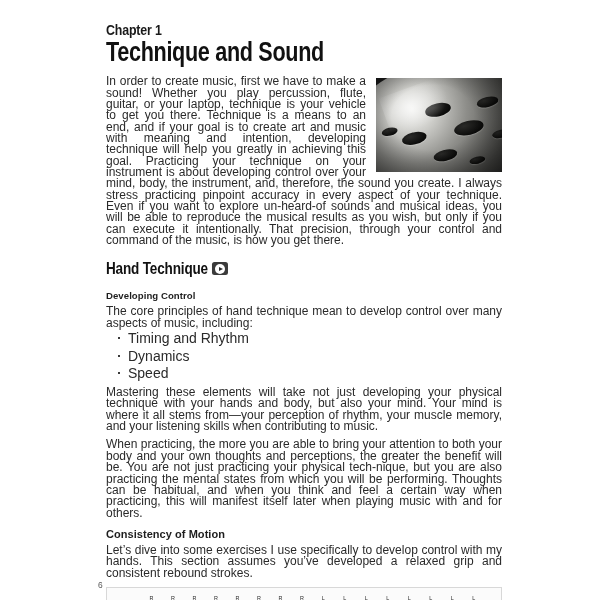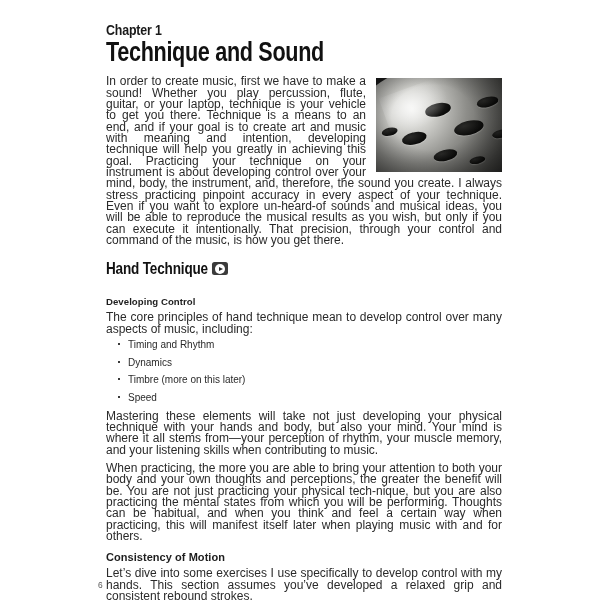--- a/index.html
+++ b/index.html
@@ -147,39 +147,39 @@
     width: 0; height: 0;
     border-left: 4px solid #2e2e2e;
     border-top: 2.6px solid transparent;
     border-bottom: 2.6px solid transparent;
     margin-left: 1.4px;
   }
   .h-sub {
     font-size: 9.6px;
     font-weight: 700;
     color: #1d1d1d;
-    margin: 18px 0 5px 0;
+    margin: 12px 0 5px 0;
     letter-spacing: 0.05px;
   }
   .h-sub2 {
     font-size: 11px;
     font-weight: 700;
     color: #1d1d1d;
     margin: 9px 0 5px 0;
     letter-spacing: 0.05px;
   }
 
   
   ul.bullets {
     list-style: none;
     margin: 4px 0 8px 0;
     padding: 0 0 0 22px;
   }
   ul.bullets li {
-    font-size: 10px;
+    font-size: 14px;
     line-height: 11px;
     margin: 0 0 6.5px 0;
     position: relative;
     color: #2a2a2a;
   }
   ul.bullets li .dot {
     position: absolute;
     left: -10px;
     top: 4px;
     width: 2.2px;
@@ -345,21 +345,20 @@
       </span>
     </div>
 
     <div class="h-sub">Developing Control</div>
 
     <p class="body tight">The core principles of hand technique mean to develop control over many aspects of music, including:</p>
 
     <ul class="bullets">
       <li><span class="dot"></span><span>Timing and Rhythm</span></li>
       <li><span class="dot"></span><span>Dynamics</span></li>
-      <li><span class="dot"></span><span>Timbre (more on this later)</span></li>
       <li><span class="dot"></span><span>Speed</span></li>
     </ul>
 
     <p class="body">Mastering these elements will take not just developing your physical technique with your hands and body, but also your mind. Your mind is where it all stems from—your perception of rhythm, your muscle memory, and your listening skills when contributing to music.</p>
     <p class="body">When practicing, the more you are able to bring your attention to both your body and your own thoughts and perceptions, the greater the benefit will be. You are not just practicing your physical tech-nique, but you are also practicing the mental states from which you will be performing. Thoughts can be habitual, and when you think and feel a certain way when practicing, this will manifest itself later when playing music with and for others.</p>
 
     <div class="h-sub2">Consistency of Motion</div>
     <p class="body">Let’s dive into some exercises I use specifically to develop control with my hands. This section assumes you’ve developed a relaxed grip and consistent rebound strokes.</p>
 
     <div class="ex-box">

